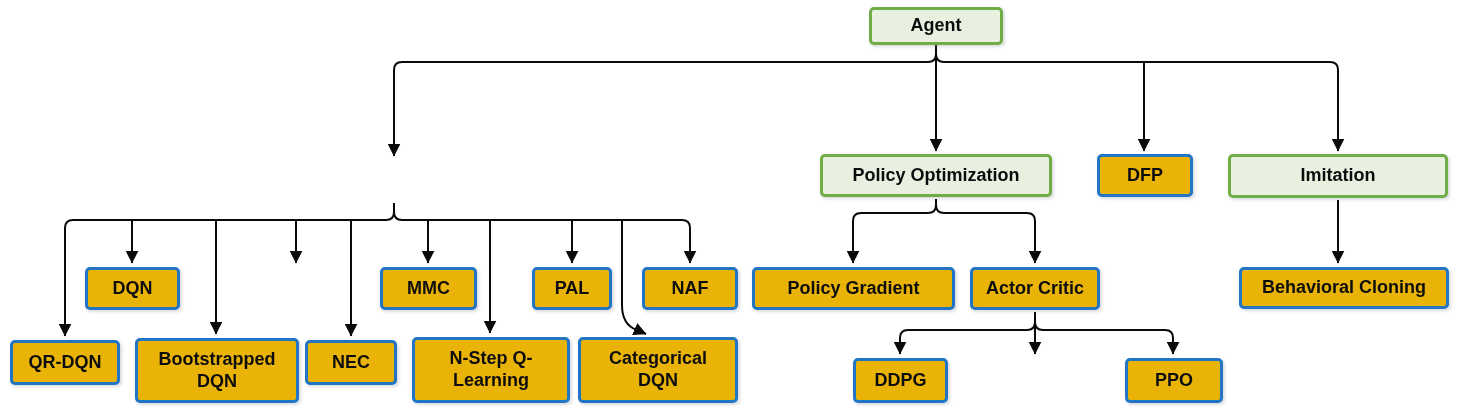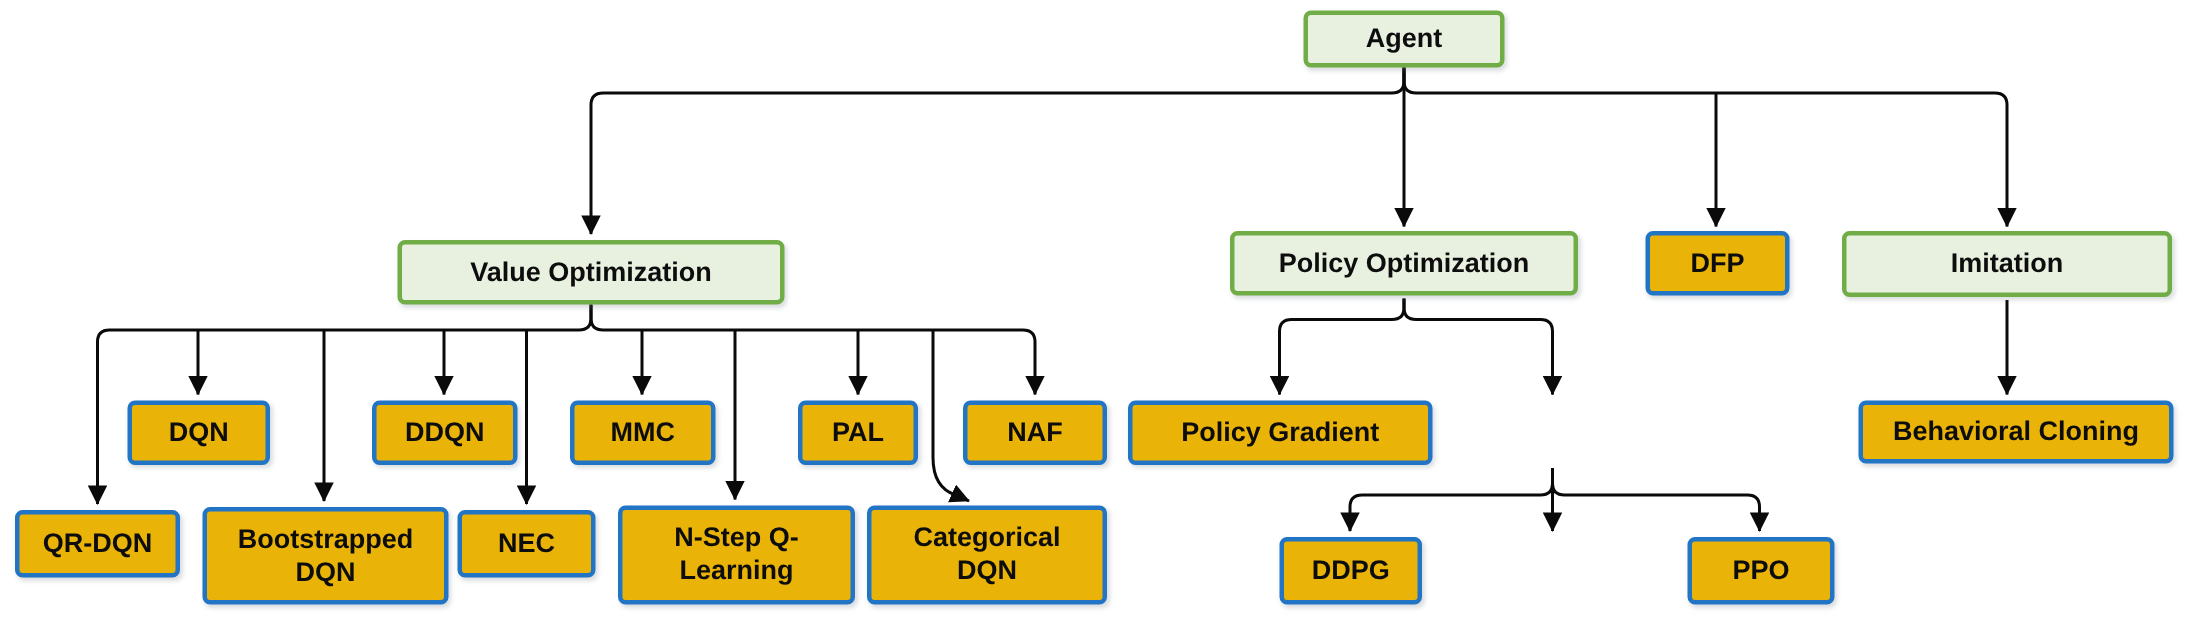--- a/index.html
+++ b/index.html
@@ -63,50 +63,47 @@
     <path class="wire" d="M1035,312 V354" marker-end="url(#arw)"></path>
     <path class="wire" d="M1035,312 V322 Q1035,330 1043,330 H1165 Q1173,330 1173,338 V354" marker-end="url(#arw)"></path>
 
     <path class="wire" d="M1338,200 V263" marker-end="url(#arw)"></path>
   </svg>
 
   <div class="node green" style="left:869px;top:7px;width:134px;height:38px">
       <span>Agent</span>
     </div>
 
-  <div class="node green" style="left:265px;top:160px;width:258px;height:43px">
-      <span>Value Optimization</span>
-    </div>
   <div class="node green" style="left:820px;top:154px;width:232px;height:43px">
       <span>Policy Optimization</span>
     </div>
   <div class="node blue" style="left:1097px;top:154px;width:96px;height:43px">
       <span>DFP</span>
     </div>
   <div class="node green" style="left:1228px;top:154px;width:220px;height:44px">
       <span>Imitation</span>
     </div>
 
   <div class="node blue" style="left:85px;top:267px;width:95px;height:43px">
       <span>DQN</span>
     </div>
-  <div class="node blue" style="left:248px;top:267px;width:97px;height:43px">
-      <span>DDQN</span>
-    </div>
   <div class="node blue" style="left:380px;top:267px;width:97px;height:43px">
       <span>MMC</span>
     </div>
   <div class="node blue" style="left:532px;top:267px;width:80px;height:43px">
       <span>PAL</span>
     </div>
   <div class="node blue" style="left:642px;top:267px;width:96px;height:43px">
       <span>NAF</span>
     </div>
   <div class="node blue" style="left:752px;top:267px;width:203px;height:43px">
       <span>Policy Gradient</span>
+    </div>
+  <div class="node blue" style="left:970px;top:267px;width:130px;height:43px">
+      <span>Actor Critic</span>
     </div>
   <div class="node blue" style="left:1239px;top:267px;width:210px;height:42px">
       <span>Behavioral Cloning</span>
     </div>
 
   <div class="node blue" style="left:10px;top:340px;width:110px;height:45px">
       <span>QR-DQN</span>
     </div>
   <div class="node blue" style="left:135px;top:338px;width:164px;height:65px">
       <span>Bootstrapped DQN</span>

